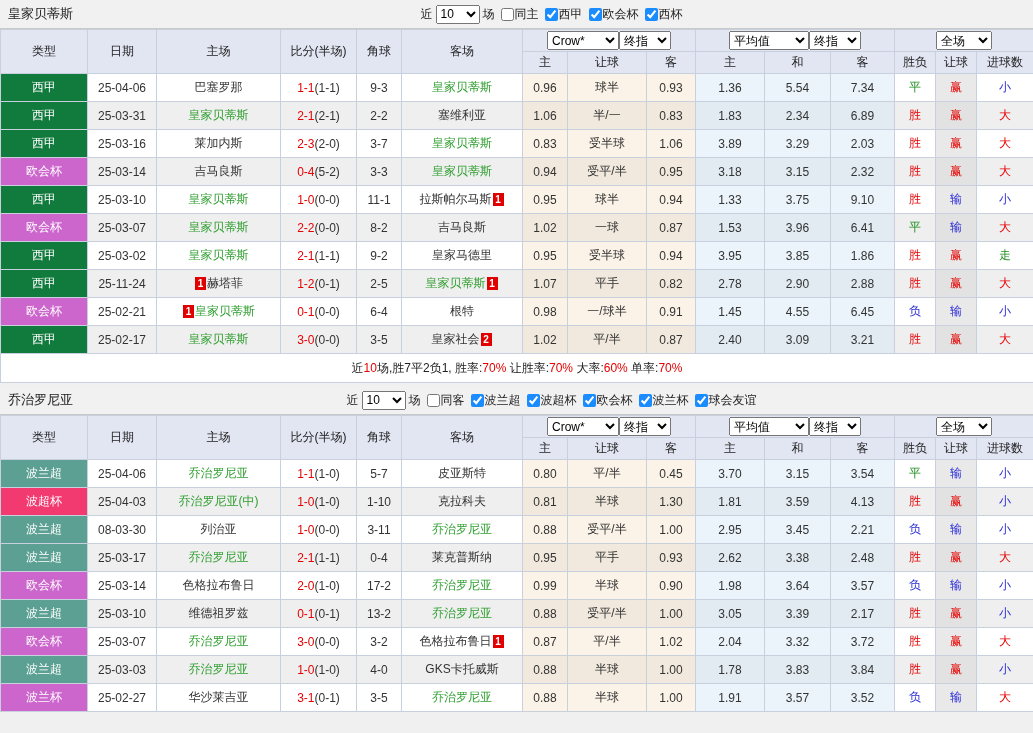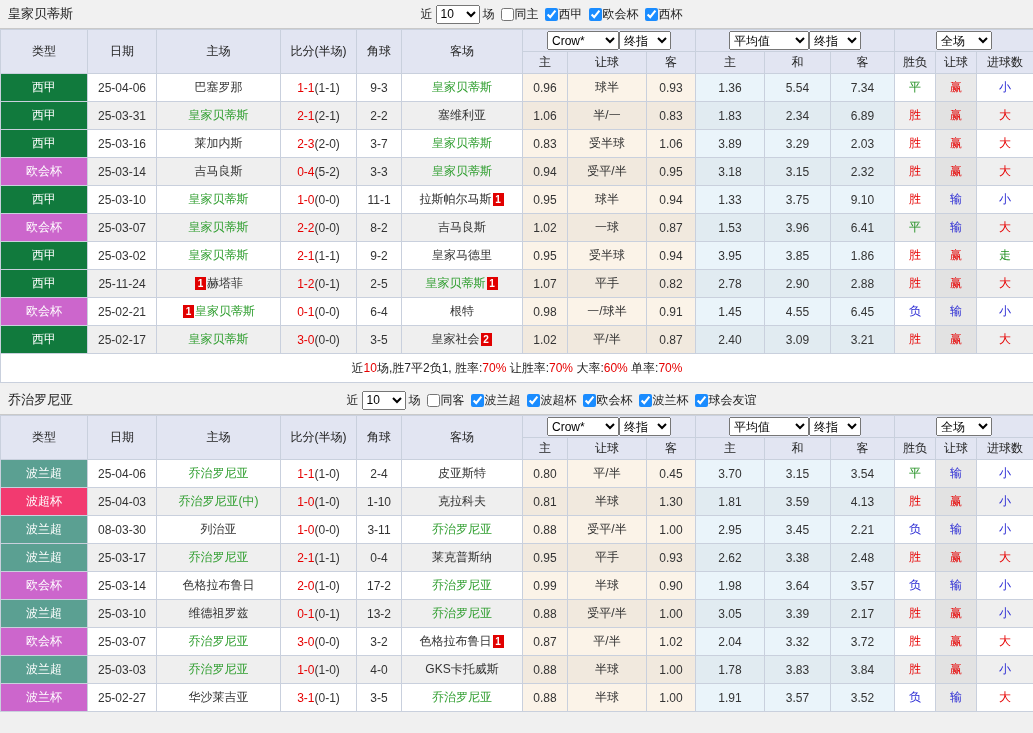--- a/index.html
+++ b/index.html
@@ -404,21 +404,21 @@
             <th>让球</th>
             <th>进球数</th>
           </tr>
         </thead>
         <tbody>
           <tr>
             <td class="c-league" style="background: rgb(91, 160, 146);">波兰超</td>
             <td>25-04-06</td>
             <td><span><span class="hl">乔治罗尼亚</span></span></td>
             <td><span class="score-red">1-1</span><span class="score-half">(1-0)</span></td>
-            <td>2-4</td>
+            <td>5-7</td>
             <td><span><span>皮亚斯特</span></span></td>
             <td class="c-crow">0.80</td>
             <td class="c-crow">平/半</td>
             <td class="c-crow">0.45</td>
             <td class="c-avg">3.70</td>
             <td class="c-avg">3.15</td>
             <td class="c-avg">3.54</td>
             <td><span class="res-g">平</span></td>
             <td class="c-resmid"><span class="res-b">输</span></td>
             <td><span class="res-b">小</span></td>

